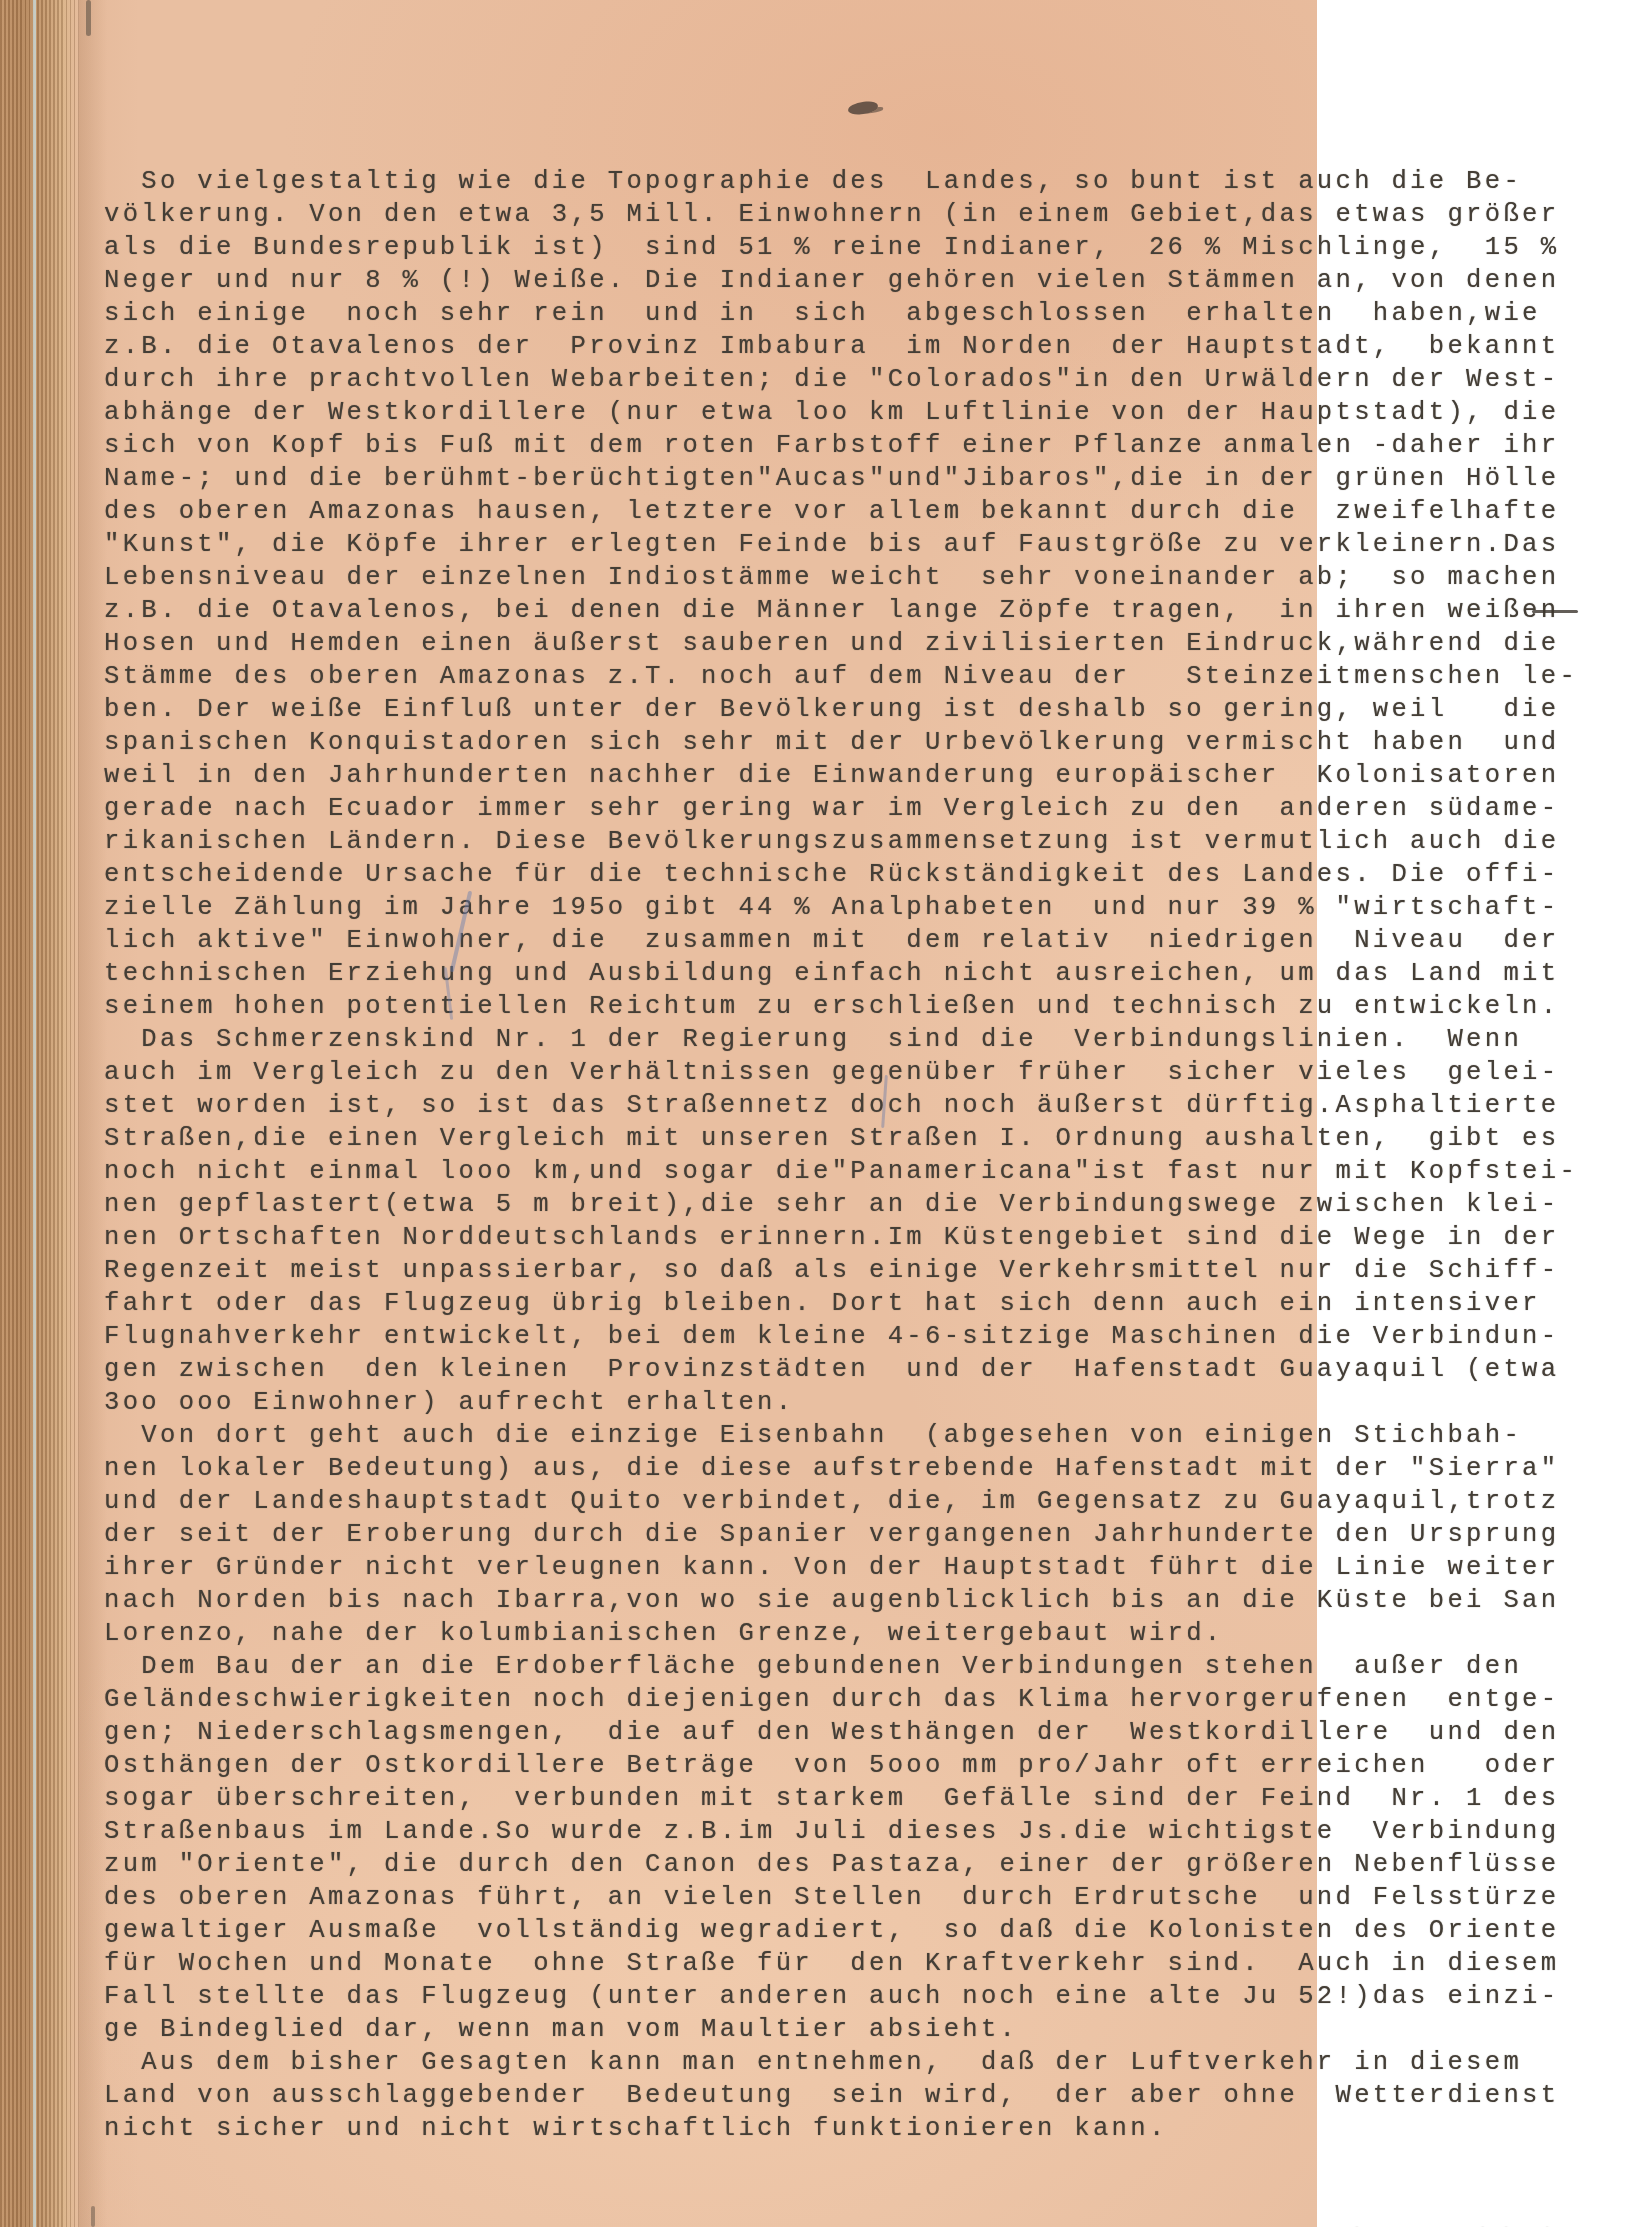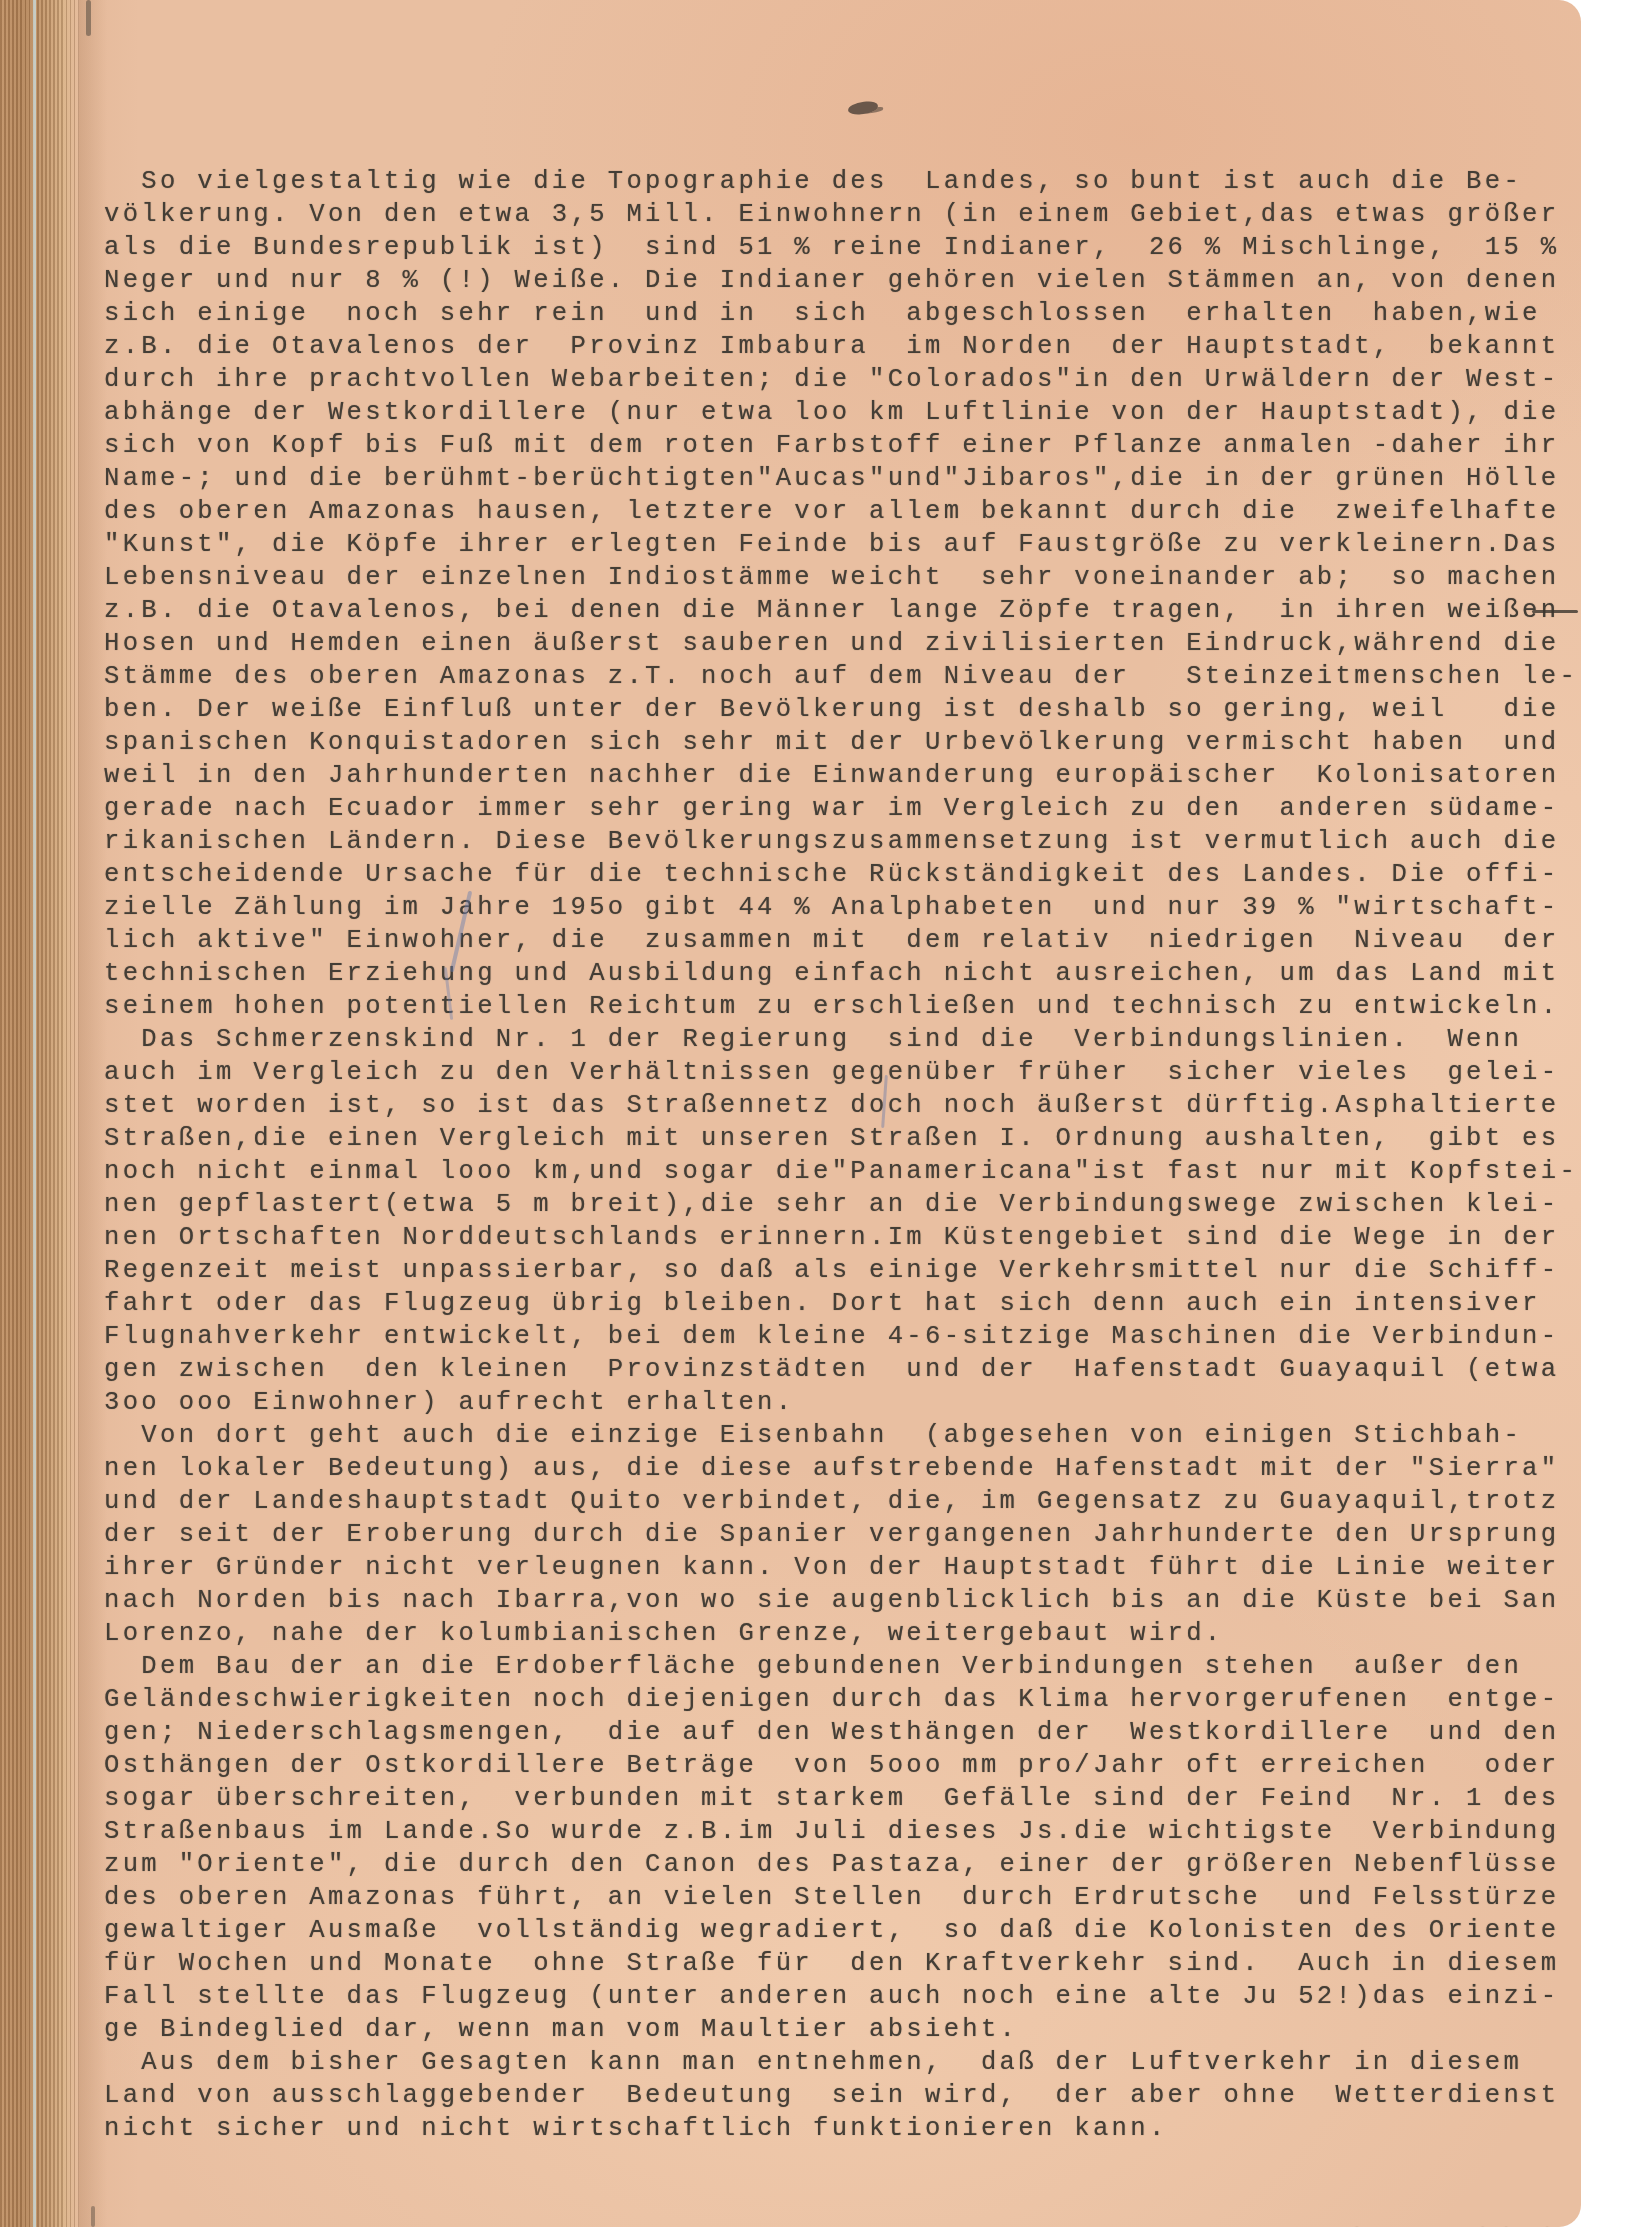--- a/index.html
+++ b/index.html
@@ -5,29 +5,28 @@
   html, body {
     margin: 0;
     padding: 0;
     width: 1651px;
     height: 2227px;
     overflow: hidden;
     font-family: "Liberation Mono", "DejaVu Sans Mono", monospace;
   }
   .scan {
     position: relative;
-    width: 1581px;
+    width: 1317px;
     height: 2227px;
     background-color: #e9bfa1;
     background-image:
       radial-gradient(1073px 660px at 72% 6%, rgba(228,172,138,0.55), rgba(228,172,138,0) 62%),
       radial-gradient(1238px 825px at 52% 88%, rgba(246,212,182,0.55), rgba(246,212,182,0) 60%),
       radial-gradient(743px 1320px at 98% 45%, rgba(248,215,188,0.45), rgba(248,215,188,0) 60%),
       linear-gradient(90deg, rgba(176,116,72,0.22) 0px, rgba(176,116,72,0.08) 74px, rgba(176,116,72,0) 140px);
-    border-radius: 22px;
   }
   
   .binding {
     position: absolute;
     left: 0; top: 0; bottom: 0;
     width: 79px;
     background-image:
       repeating-linear-gradient(90deg,
         rgba(99,60,26,0.28) 0px, rgba(99,60,26,0.28) 1.7px,
         rgba(219,180,140,0.20) 1.7px, rgba(219,180,140,0.20) 4.1px),

